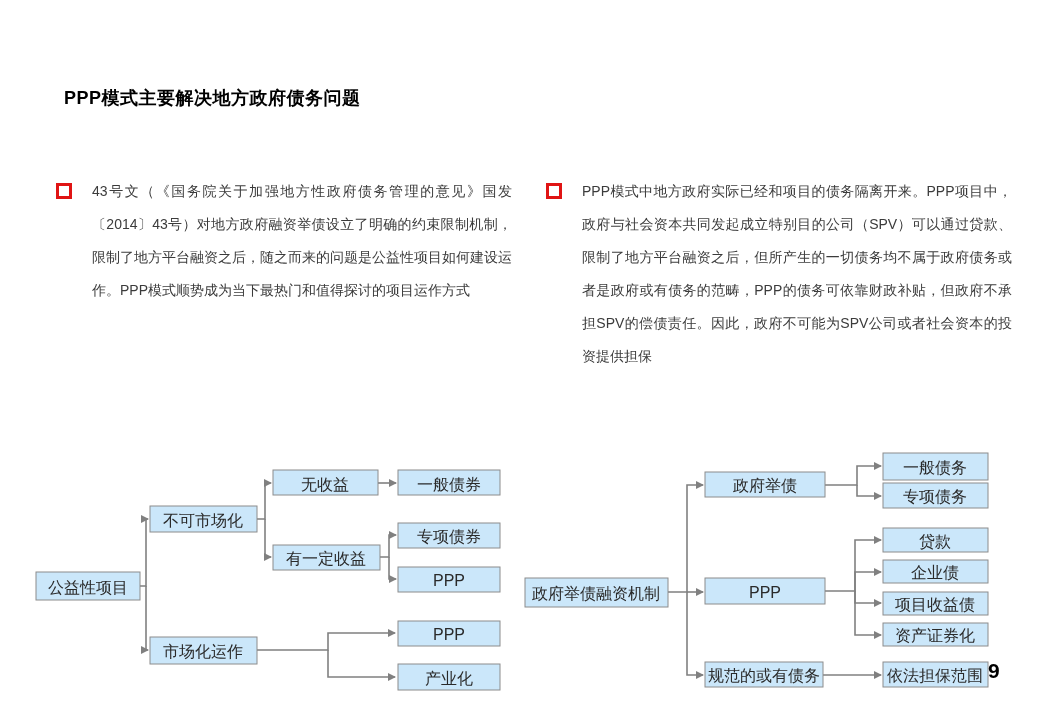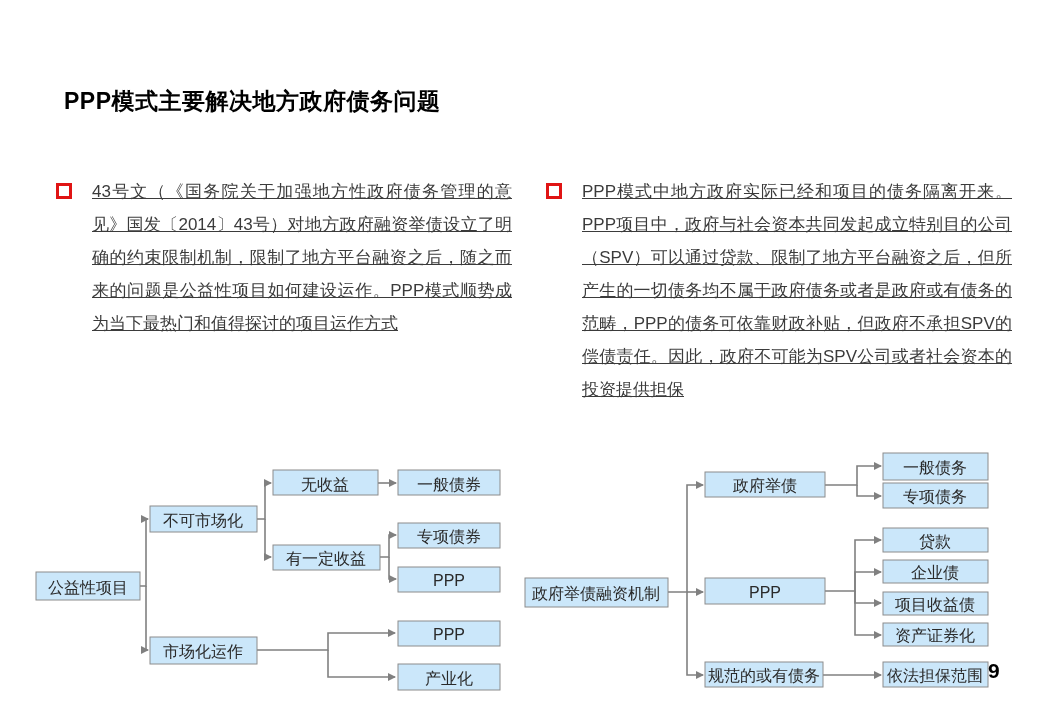--- a/index.html
+++ b/index.html
@@ -10,33 +10,32 @@
     --text-color:#3b3b3b;
     --title-color:#000000;
   }
   html,body{margin:0;padding:0;background:#fff;}
   .slide{
     position:relative;width:1040px;height:720px;background:#ffffff;overflow:hidden;
     font-family:"Liberation Sans","DejaVu Sans",sans-serif;
   }
   .slide-title{
     position:absolute;left:64px;top:86px;margin:0;
-    font-size:23px;font-weight:bold;color:var(--title-color);letter-spacing:.5px;
+    font-size:18px;font-weight:bold;color:var(--title-color);letter-spacing:.5px;
   }
   .bullet-block{position:absolute;top:175px;}
   .bullet-block.left{left:56px;width:456px;}
   .bullet-block.right{left:546px;width:466px;}
   .bullet-square{
     position:absolute;left:0;top:8px;width:10px;height:10px;
     border:3px solid var(--accent-red);background:#fff;display:block;
   }
   .bullet-text{
-    margin:0 0 0 36px;font-size:17px;line-height:33px;color:var(--text-color);
+    margin:0 0 0 36px;font-size:14px;line-height:33px;color:var(--text-color);
     text-align:justify;
-    text-decoration:underline;
   }
   .diagram-svg{position:absolute;left:0;top:0;}
   .node-rect{fill:var(--box-fill);stroke:var(--box-border);stroke-width:1;}
   .node-label{
     font-size:16px;fill:#2a2a2a;text-anchor:middle;dominant-baseline:central;
     font-family:"Liberation Sans","DejaVu Sans",sans-serif;
   }
   .connector{fill:none;stroke:var(--connector);stroke-width:1.6;}
   #arrowhead path{fill:var(--connector);}
   .page-number{

